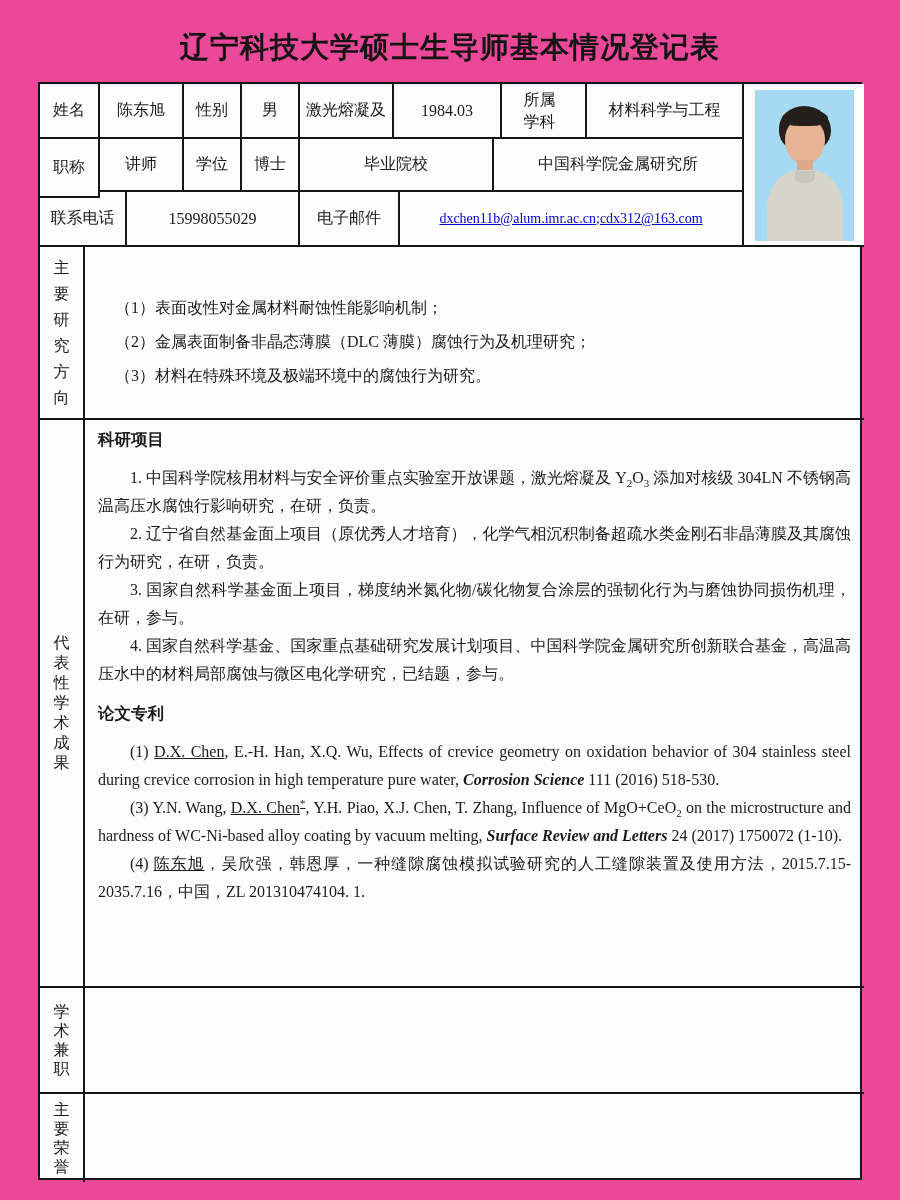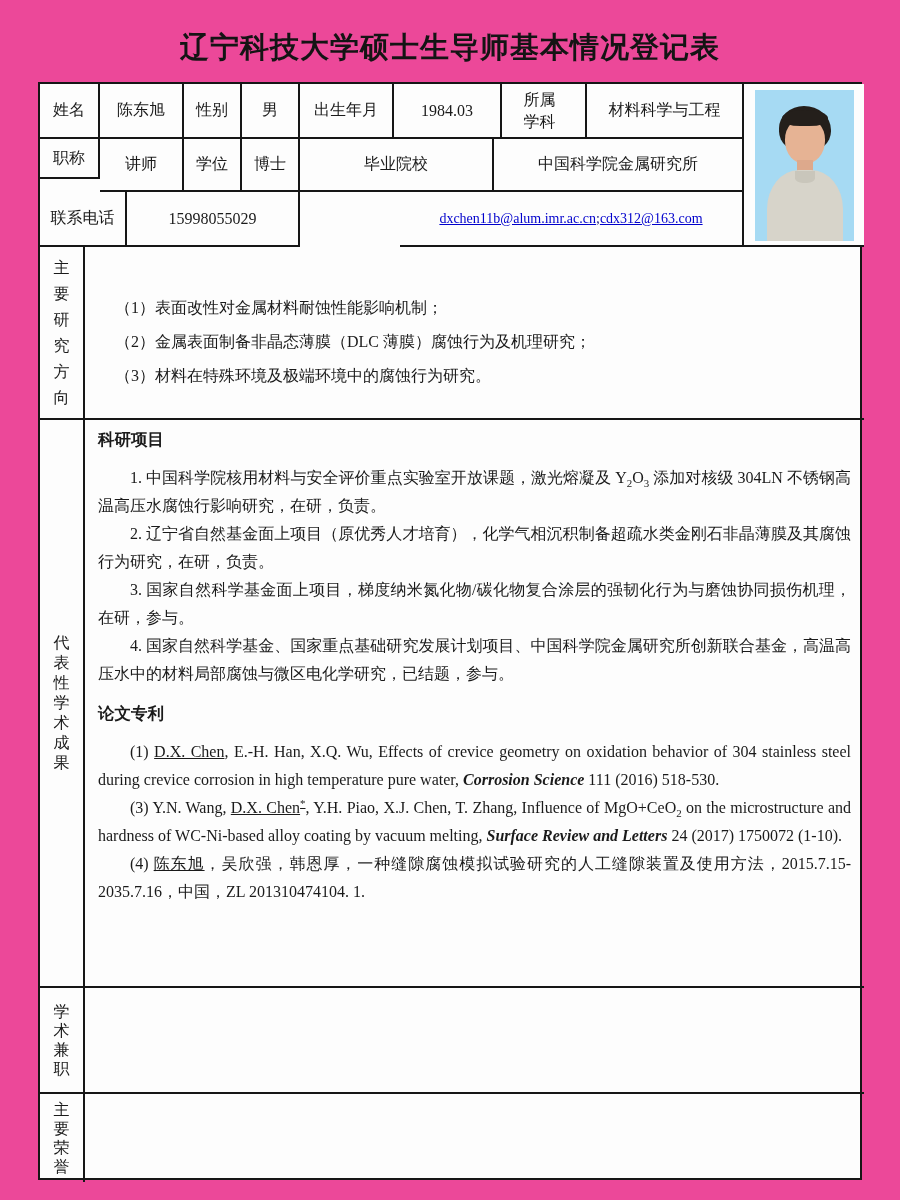--- a/index.html
+++ b/index.html
@@ -100,48 +100,49 @@
 <div class="page">
 
   <div class="doc-title">辽宁科技大学硕士生导师基本情况登记表</div>
 
   <div class="tbl">
 
     <div class="cell" style="left:0;top:0;width:60px;height:55px;">姓名</div>
     <div class="cell" style="left:60px;top:0;width:84px;height:55px;">陈东旭</div>
     <div class="cell" style="left:144px;top:0;width:58px;height:55px;">性别</div>
     <div class="cell" style="left:202px;top:0;width:58px;height:55px;">男</div>
-    <div class="cell" style="left:260px;top:0;width:94px;height:55px;">出生年月</div>
+    <div class="cell" style="left:260px;top:0;width:94px;height:55px;">激光熔凝及</div>
     <div class="cell" style="left:354px;top:0;width:108px;height:55px;">1984.03</div>
     <div class="cell two-line" style="left:454px;top:0;width:93px;height:55px;flex-direction:column;">
       <div>所属</div>
       <div>学科</div>
     </div>
     <div class="cell" style="left:547px;top:0;width:157px;height:55px;">材料科学与工程</div>
 
     <div class="cell no-r photo-cell" style="left:704px;top:0;width:120px;height:163px;">
       <div class="photo">
         <div class="p-hair"></div>
         <div class="p-face"></div>
         <div class="p-fringe"></div>
         <div class="p-neck"></div>
         <div class="p-shirt"></div>
         <div class="p-collar"></div>
       </div>
     </div>
 
-    <div class="cell" style="left:0;top:55px;width:60px;height:40px;">职称</div>
+    <div class="cell" style="left:0;top:55px;width:60px;height:59px;">职称</div>
     <div class="cell" style="left:60px;top:55px;width:84px;height:53px;">讲师</div>
     <div class="cell" style="left:144px;top:55px;width:58px;height:53px;">学位</div>
     <div class="cell" style="left:202px;top:55px;width:58px;height:53px;">博士</div>
     <div class="cell" style="left:260px;top:55px;width:194px;height:53px;">毕业院校</div>
     <div class="cell" style="left:0;top:108px;width:87px;height:55px;">联系电话</div>
 
     <div class="cell" style="left:454px;top:55px;width:250px;height:53px;">中国科学院金属研究所</div>
     <div class="cell" style="left:87px;top:108px;width:173px;height:55px;">15998055029</div>
+    <div class="cell" style="left:260px;top:108px;width:100px;height:55px;">电子邮件</div>
     <div class="cell email-cell" style="left:360px;top:108px;width:344px;height:55px;">
       <span class="email-link">dxchen11b@alum.imr.ac.cn</span>
         <span class="email-sep">; </span>
         <span class="email-link">cdx312@163.com</span>
     </div>
 
     <div class="cell vlabel gap10" style="left:0;top:163px;width:45px;height:173px;">
         <div>主</div>
         <div>要</div>
         <div>研</div>

